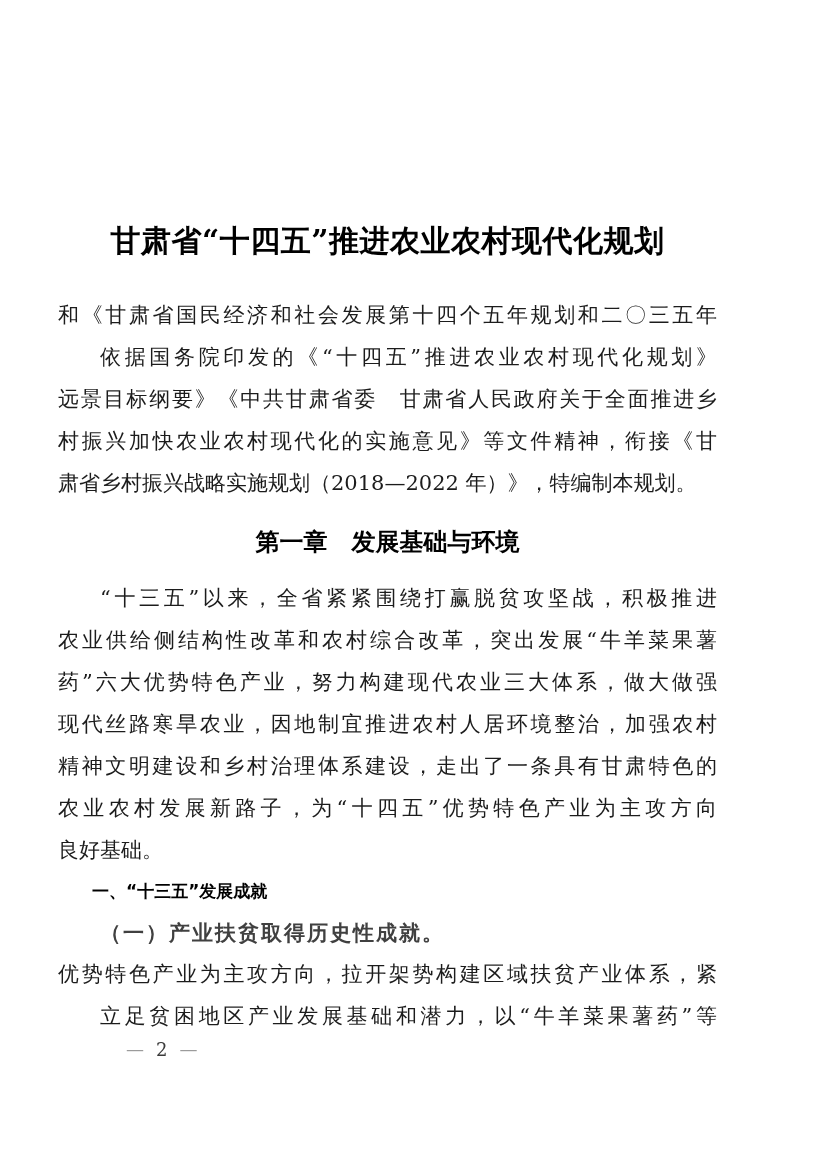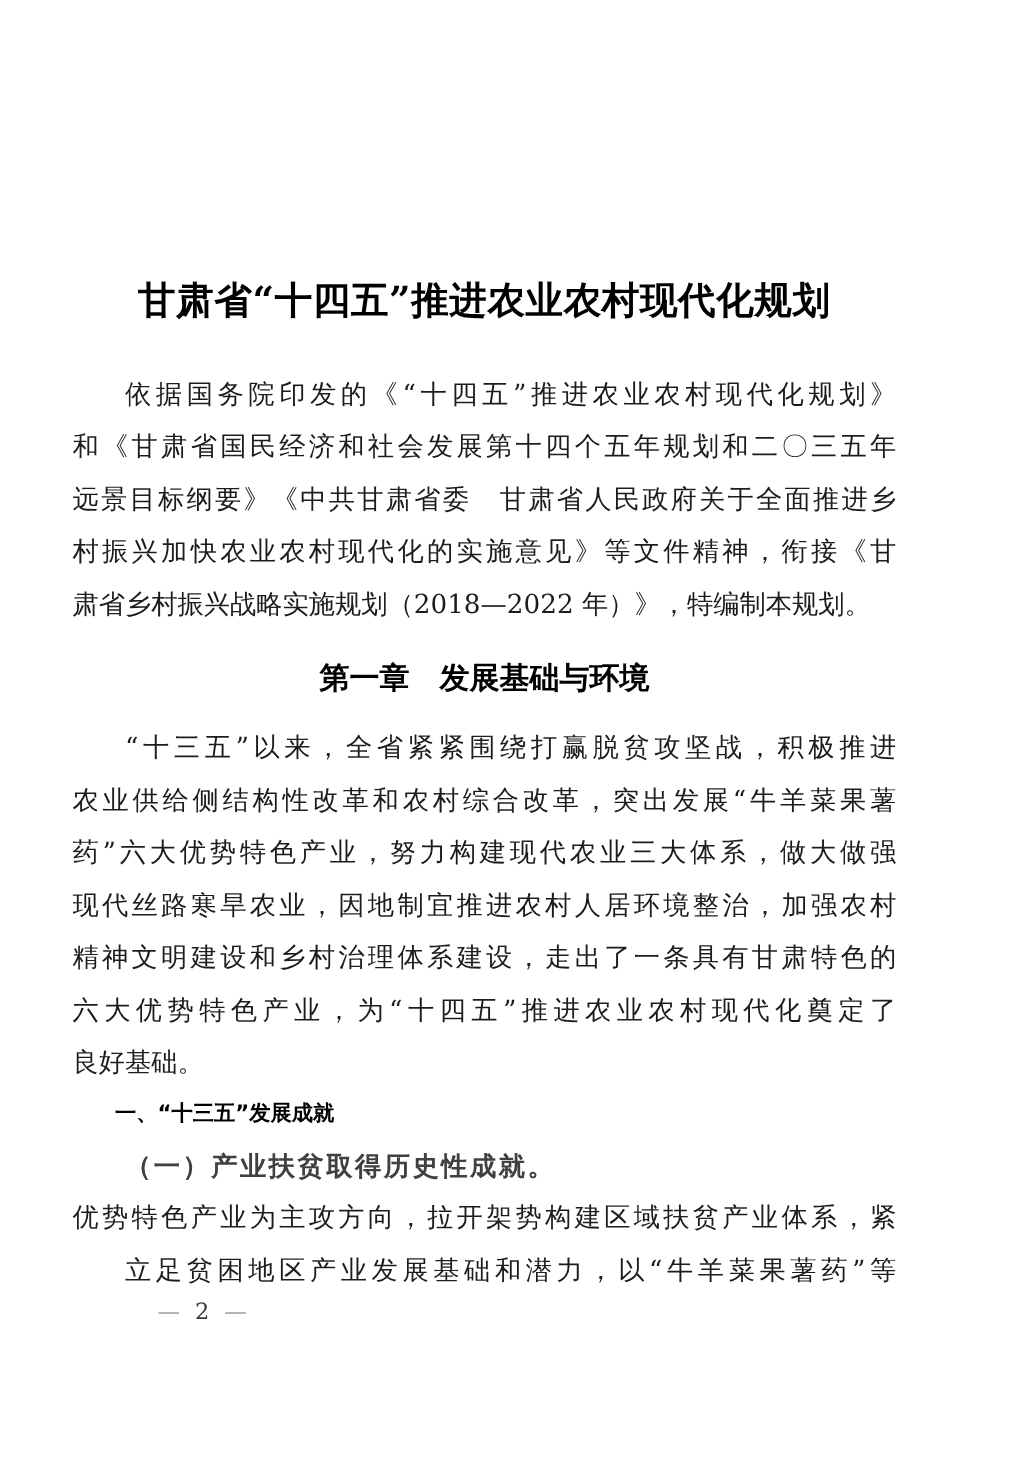--- a/index.html
+++ b/index.html
@@ -80,34 +80,34 @@
   .footer .pagenum { color: #3a3a3a; margin: 0 12px; }
 </style>
 </head>
 <body>
 
 <div class="page">
   <div class="content">
     <div class="doc-title">甘肃省“十四五”推进农业农村现代化规划</div>
     <div id="doc-body">
         <div class="para para-1">
+          <div class="line">和《甘肃省国民经济和社会发展第十四个五年规划和二〇三五年</div>
           <div class="line first">依据国务院印发的《“十四五”推进农业农村现代化规划》</div>
-          <div class="line">和《甘肃省国民经济和社会发展第十四个五年规划和二〇三五年</div>
           <div class="line">远景目标纲要》《中共甘肃省委　甘肃省人民政府关于全面推进乡</div>
           <div class="line">村振兴加快农业农村现代化的实施意见》等文件精神，衔接《甘</div>
           <div class="line last">肃省乡村振兴战略实施规划（2018—2022 年）》，特编制本规划。</div>
         </div>
         <div class="chapter">第一章　发展基础与环境</div>
         <div class="para para-2">
           <div class="line first">“十三五”以来，全省紧紧围绕打赢脱贫攻坚战，积极推进</div>
           <div class="line">农业供给侧结构性改革和农村综合改革，突出发展“牛羊菜果薯</div>
           <div class="line">药”六大优势特色产业，努力构建现代农业三大体系，做大做强</div>
           <div class="line">现代丝路寒旱农业，因地制宜推进农村人居环境整治，加强农村</div>
           <div class="line">精神文明建设和乡村治理体系建设，走出了一条具有甘肃特色的</div>
-          <div class="line">六大优势特色产业，为“十四五”推进农业农村现代化奠定了</div>
+          <div class="line">农业农村发展新路子，为“十四五”优势特色产业为主攻方向</div>
           <div class="line last">良好基础。</div>
         </div>
         <div class="h1">一、“十三五”发展成就</div>
         <div class="h2">（一）产业扶贫取得历史性成就。</div>
         <div class="para para-3">
           <div class="line">优势特色产业为主攻方向，拉开架势构建区域扶贫产业体系，紧</div>
           <div class="line first">立足贫困地区产业发展基础和潜力，以“牛羊菜果薯药”等</div>
         </div>
       </div>
   </div>

